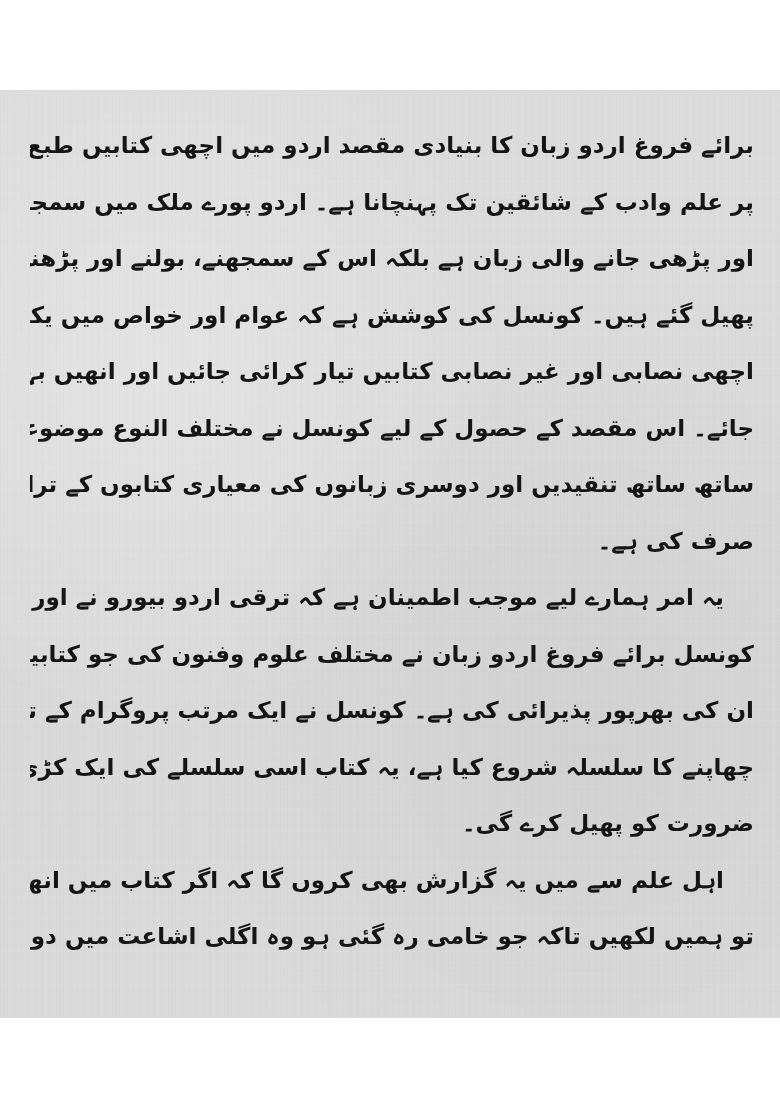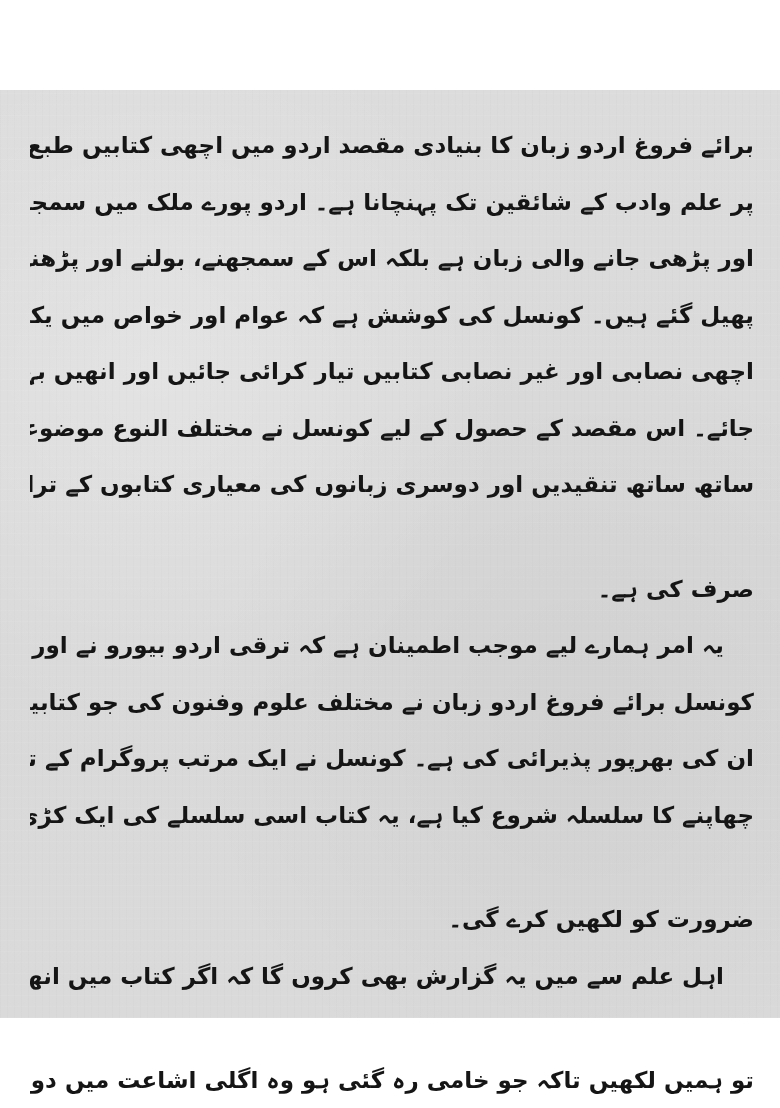--- a/index.html
+++ b/index.html
@@ -47,21 +47,20 @@
       line-height: 38px;
       font-size: 23px;
       font-weight: bold;
       white-space: nowrap;
       text-align: justify;
       text-align-last: justify;
       overflow: hidden;
     }
     .line.last {
       text-align-last: right;
-      margin-top: 48px;
     }
     .line.indent {
       padding-right: 30px;
     }
   </style>
 </head>
 <body>
 
 <div class="page">
   <div class="text-block">
@@ -75,21 +74,21 @@
       <div class="line">جائے۔ اس مقصد کے حصول کے لیے کونسل نے مختلف النوع موضوعات پر طبع زاد کتابوں کے</div>
       <div class="line">ساتھ ساتھ تنقیدیں اور دوسری زبانوں کی معیاری کتابوں کے تراجم کی اشاعت پر بھی پوری توجہ</div>
       <div class="line last">صرف کی ہے۔</div>
     </div>
 
     <div>
       <div class="line indent">یہ امر ہمارے لیے موجب اطمینان ہے کہ ترقی اردو بیورو نے اور اپنی تشکیل کے بعد قومی</div>
       <div class="line">کونسل برائے فروغ اردو زبان نے مختلف علوم وفنون کی جو کتابیں شائع کی ہیں، اردو قارئین نے</div>
       <div class="line">ان کی بھرپور پذیرائی کی ہے۔ کونسل نے ایک مرتب پروگرام کے تحت بنیادی اہمیت کی کتابیں</div>
       <div class="line">چھاپنے کا سلسلہ شروع کیا ہے، یہ کتاب اسی سلسلے کی ایک کڑی ہے جو امید ہے کہ ایک اہم علمی</div>
-      <div class="line last">ضرورت کو لکھیں کرے گی۔</div>
+      <div class="line last">ضرورت کو پھیل کرے گی۔</div>
     </div>
 
     <div>
       <div class="line indent">اہل علم سے میں یہ گزارش بھی کروں گا کہ اگر کتاب میں انھیں کوئی بات نادرست نظر آئے</div>
       <div class="line last">تو ہمیں لکھیں تاکہ جو خامی رہ گئی ہو وہ اگلی اشاعت میں دور کر دی جائے۔</div>
     </div>
 
   </div>
 </div>
 

